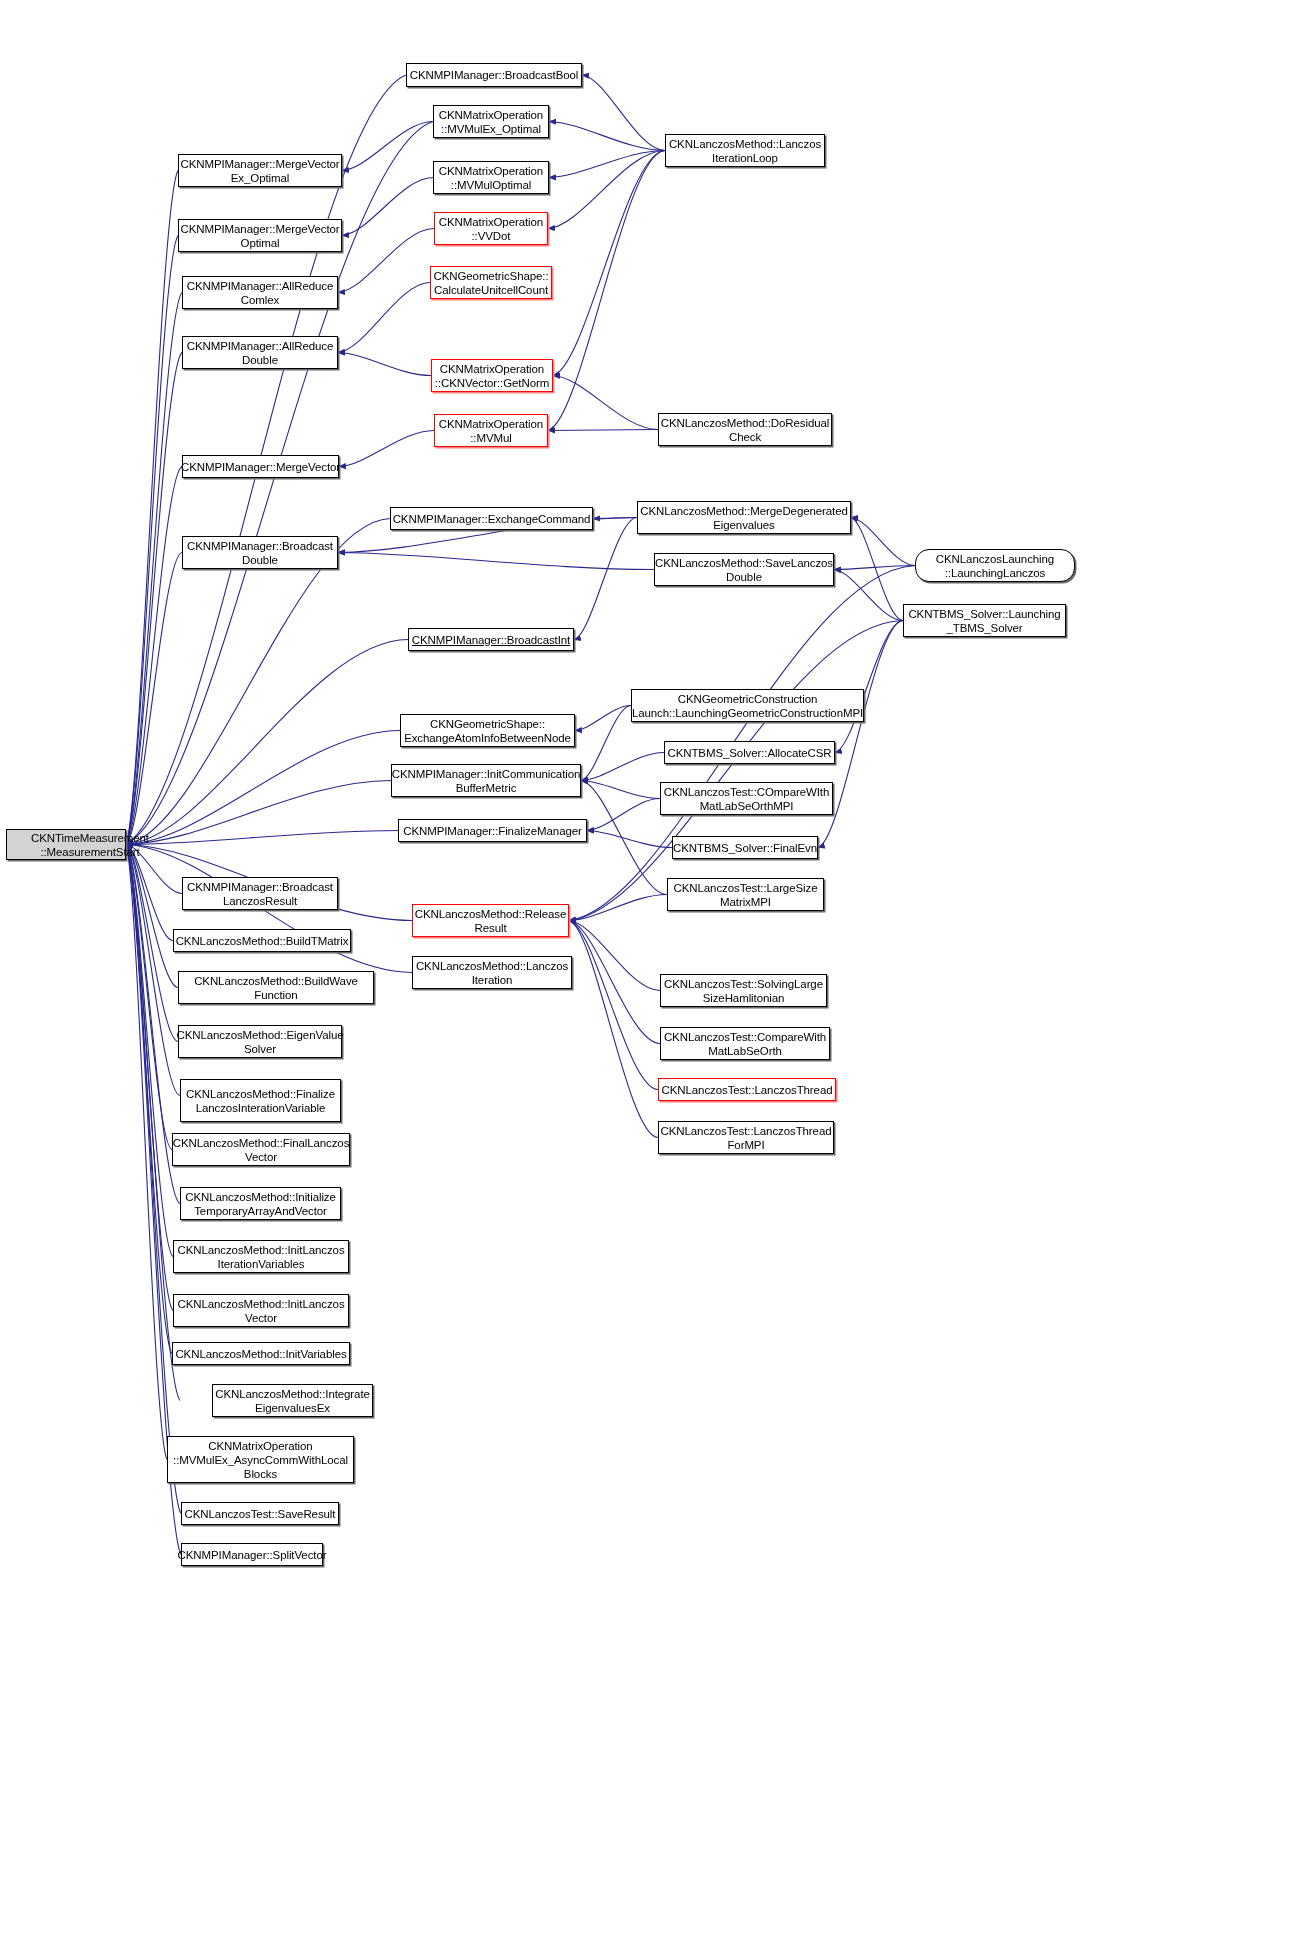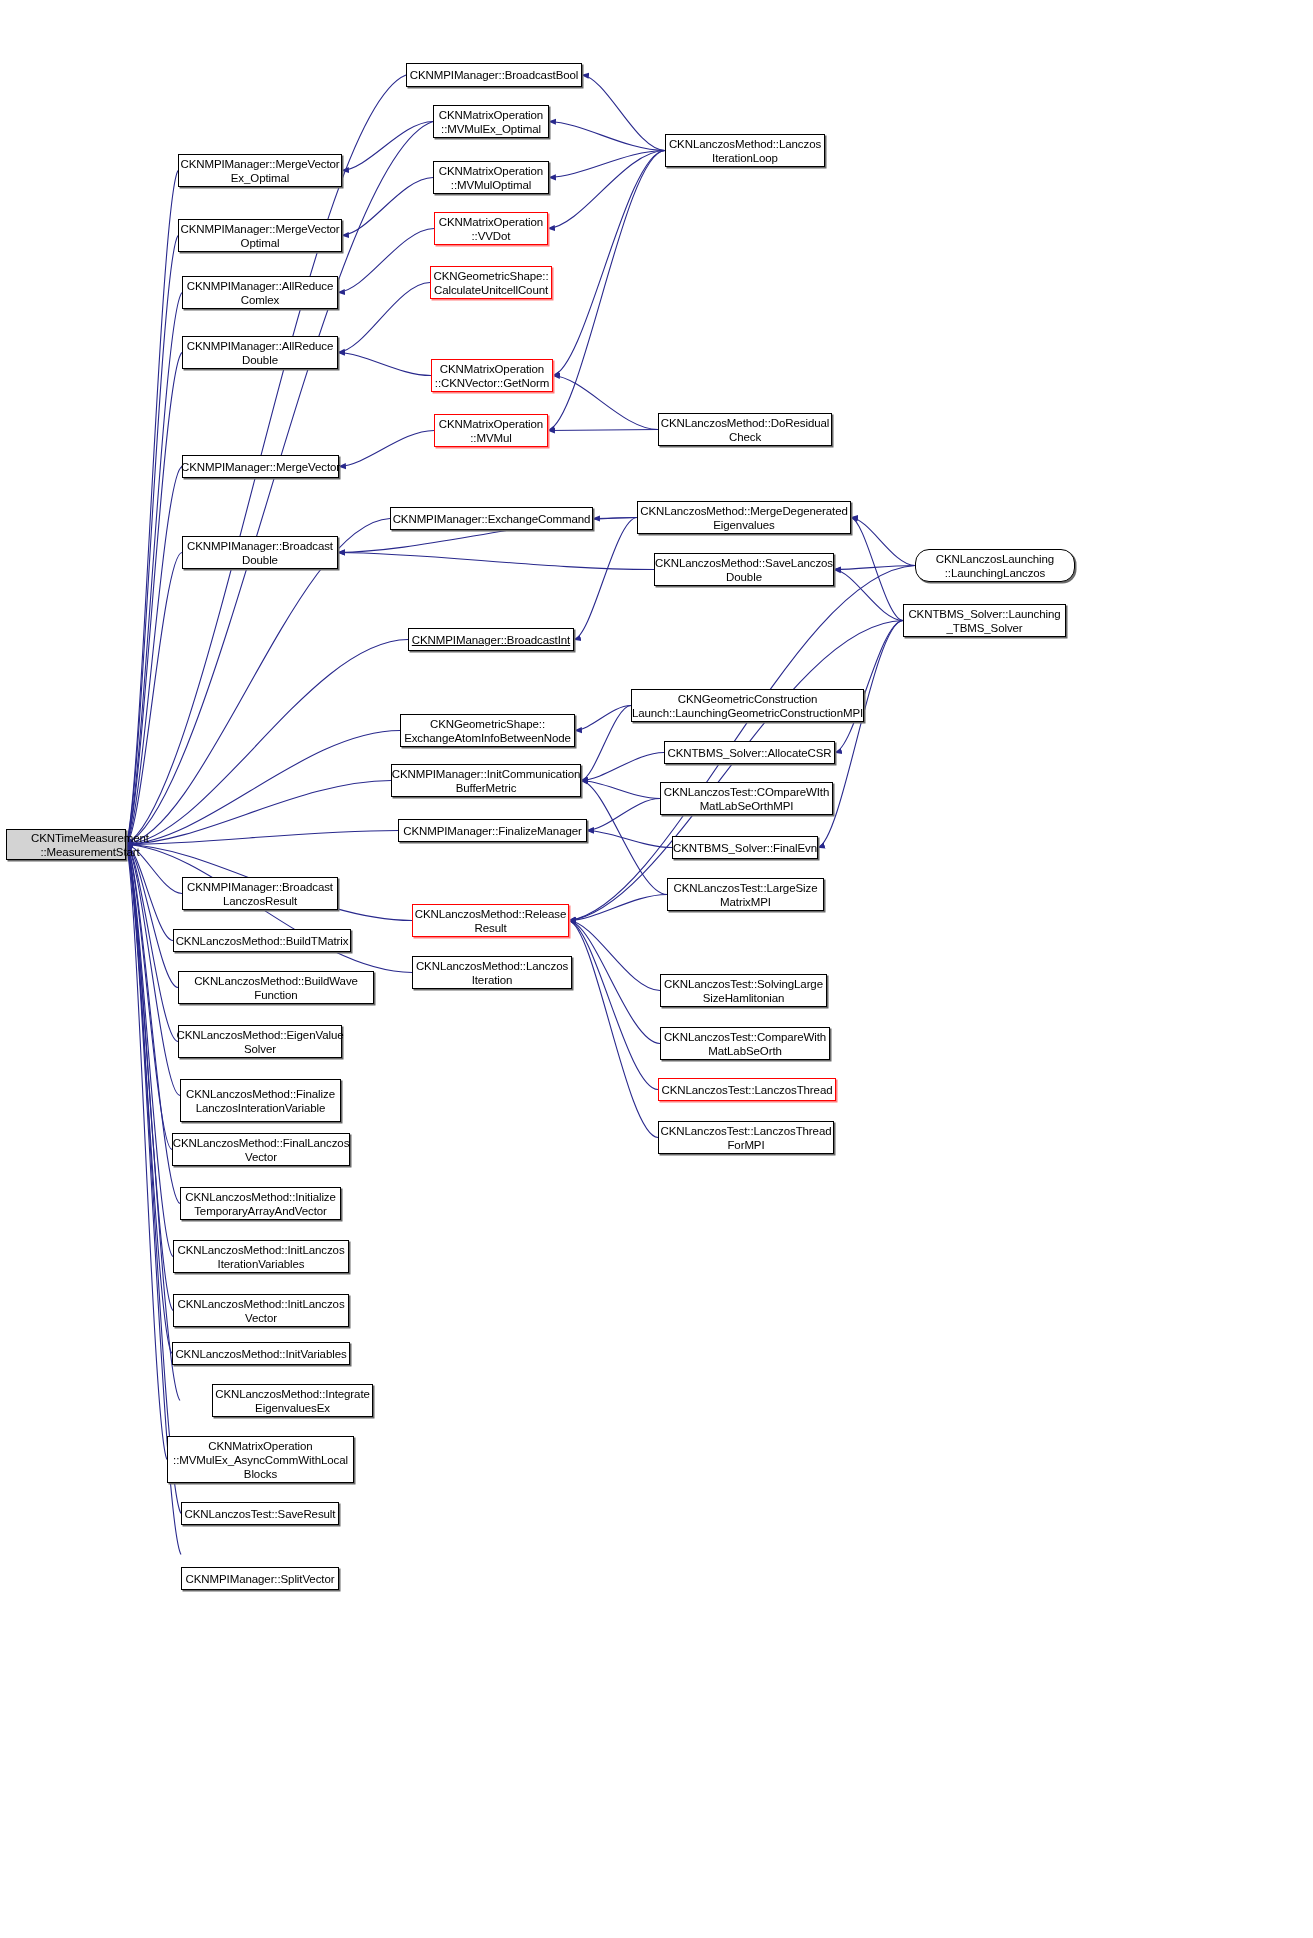--- a/index.html
+++ b/index.html
@@ -187,15 +187,15 @@
 IterationVariables</span></div>
       <div class="node" style="left: 173px; top: 1294px; width: 176px; height: 33px;"><span>CKNLanczosMethod::InitLanczos
 Vector</span></div>
       <div class="node" style="left: 172px; top: 1342px; width: 178px; height: 23px; justify-content: center;"><span>CKNLanczosMethod::InitVariables</span></div>
       <div class="node" style="left: 180px; top: 1384px; width: 161px; height: 33px; margin-left: 32px;"><span>CKNLanczosMethod::Integrate
 EigenvaluesEx</span></div>
       <div class="node" style="left: 167px; top: 1436px; width: 187px; height: 47px;"><span>CKNMatrixOperation
 ::MVMulEx_AsyncCommWithLocal
 Blocks</span></div>
       <div class="node" style="left: 181px; top: 1502px; width: 158px; height: 23px;"><span>CKNLanczosTest::SaveResult</span></div>
-      <div class="node" style="left: 181px; top: 1543px; width: 158px; height: 23px; margin-top: 24px;"><span>CKNMPIManager::SplitVector</span></div>
+      <div class="node" style="left: 181px; top: 1543px; width: 142px; height: 23px;"><span>CKNMPIManager::SplitVector</span></div>
     </div>
 </div>
 
 </body></html>

